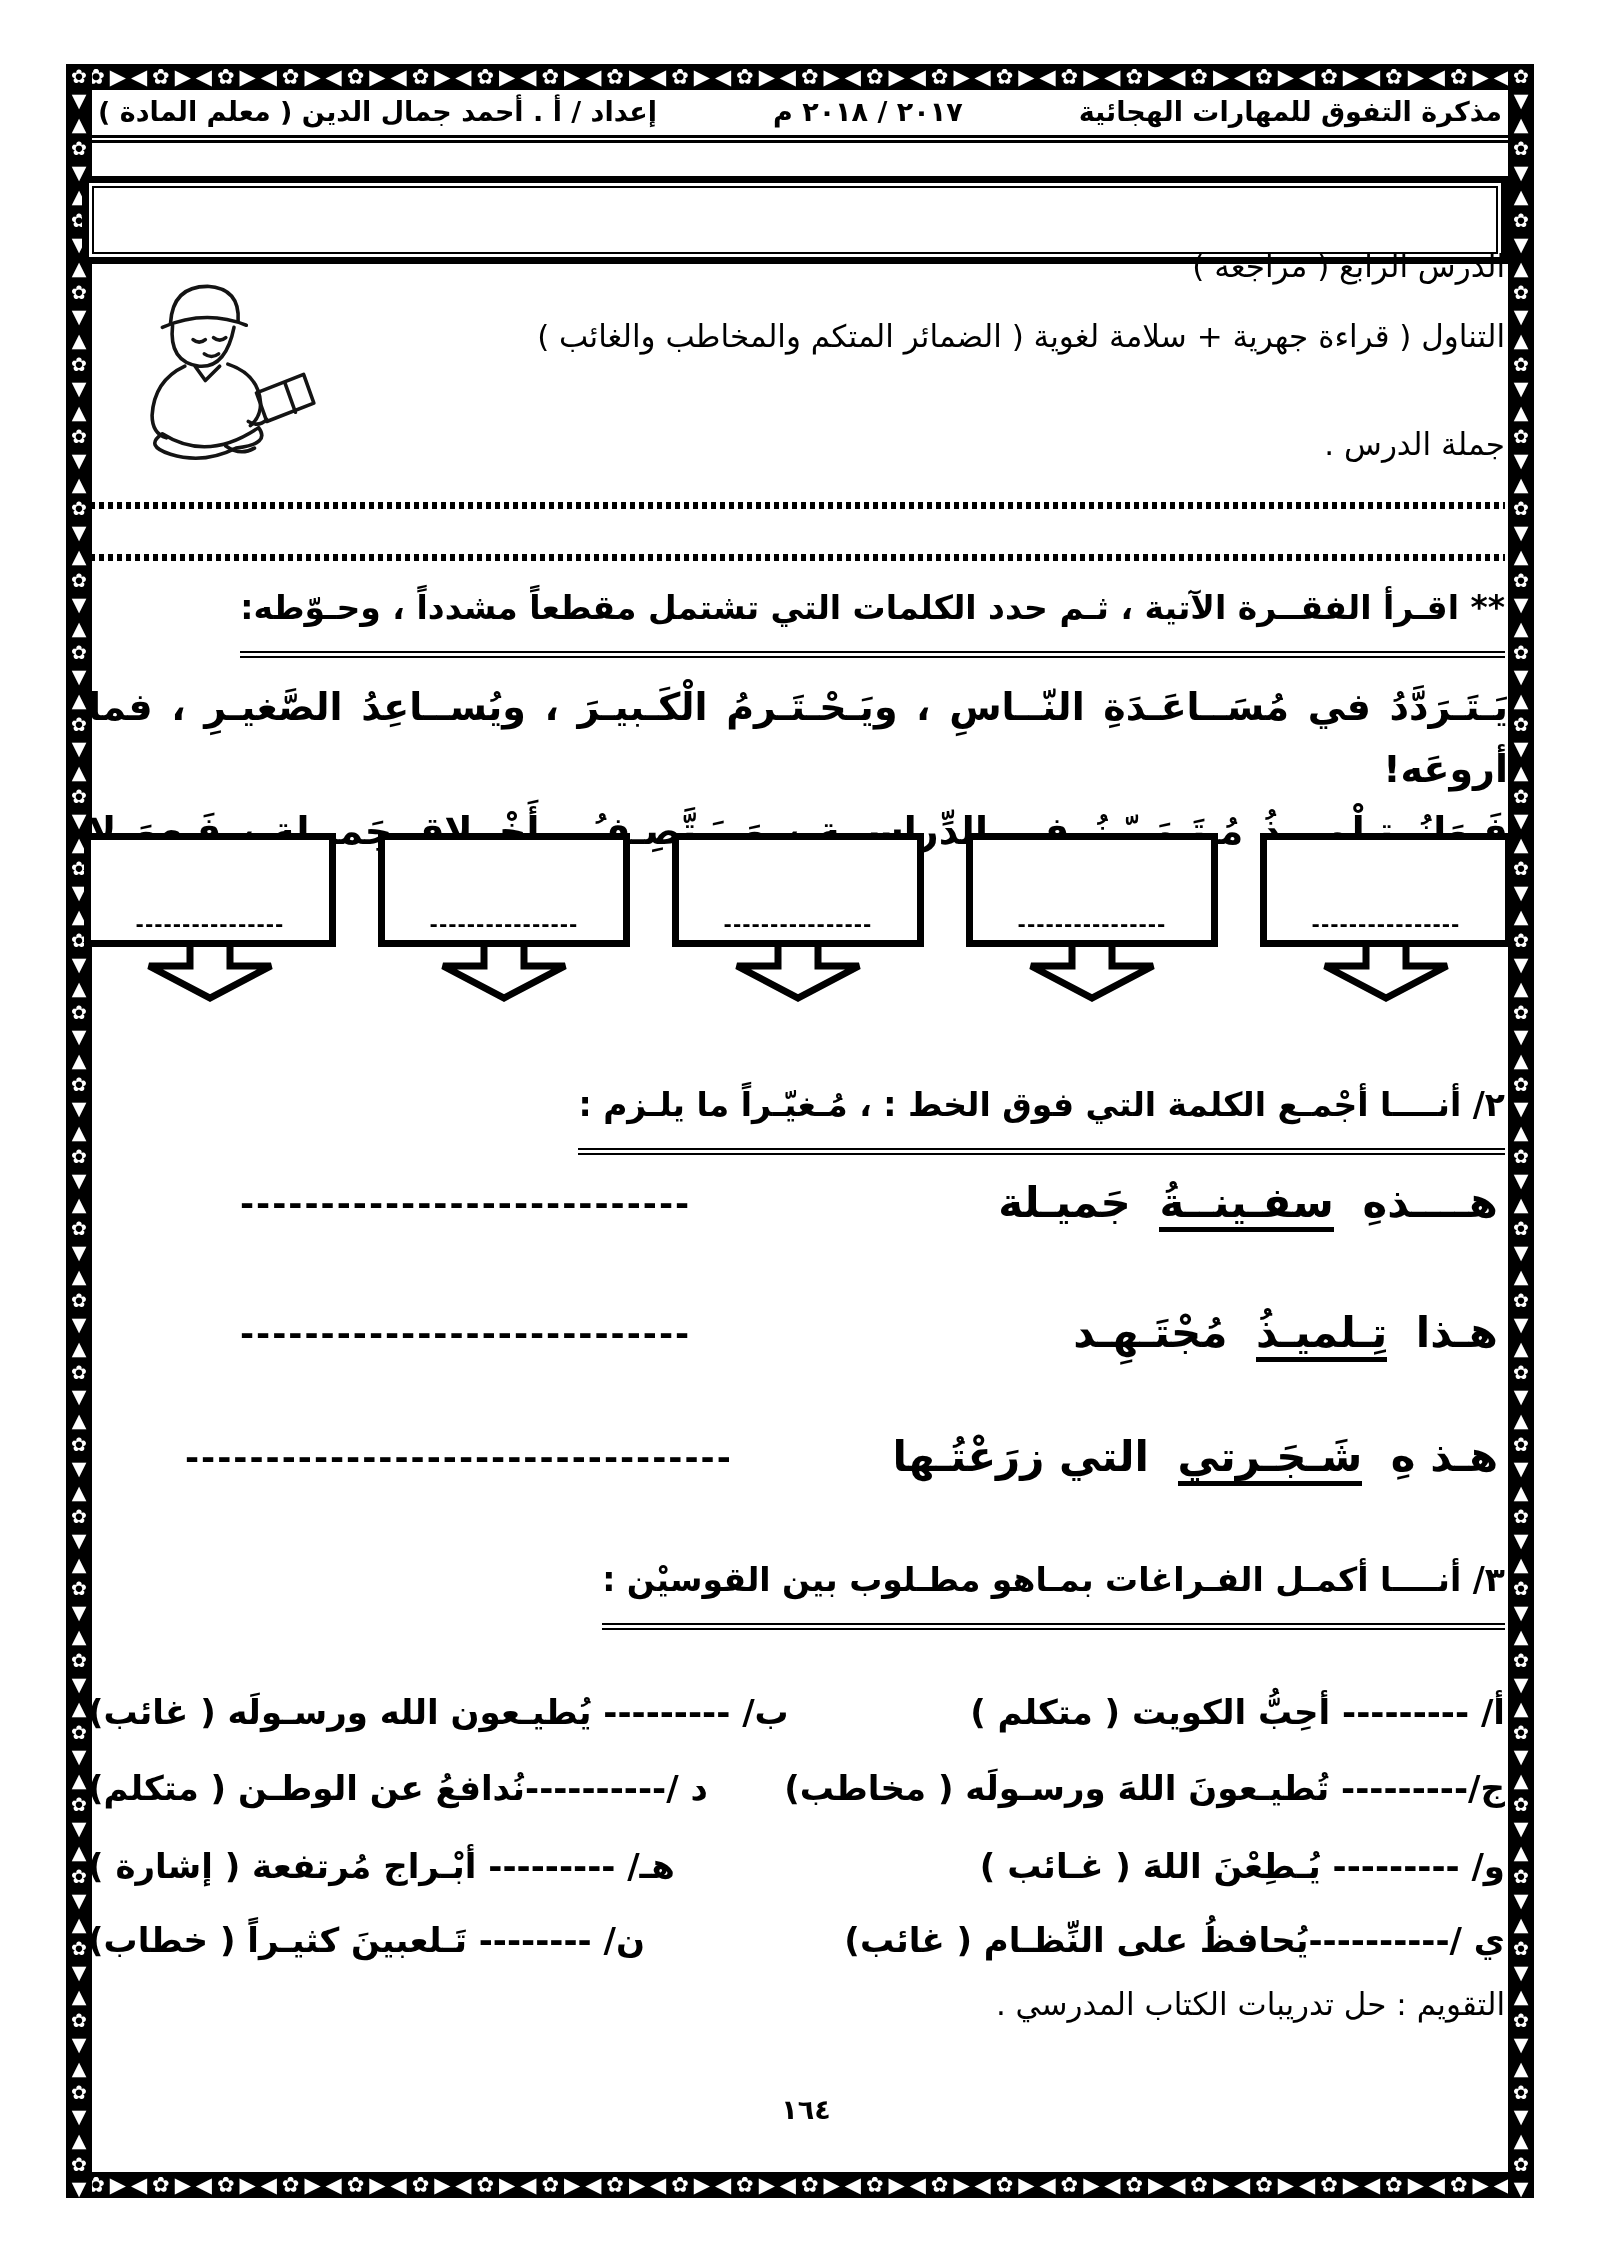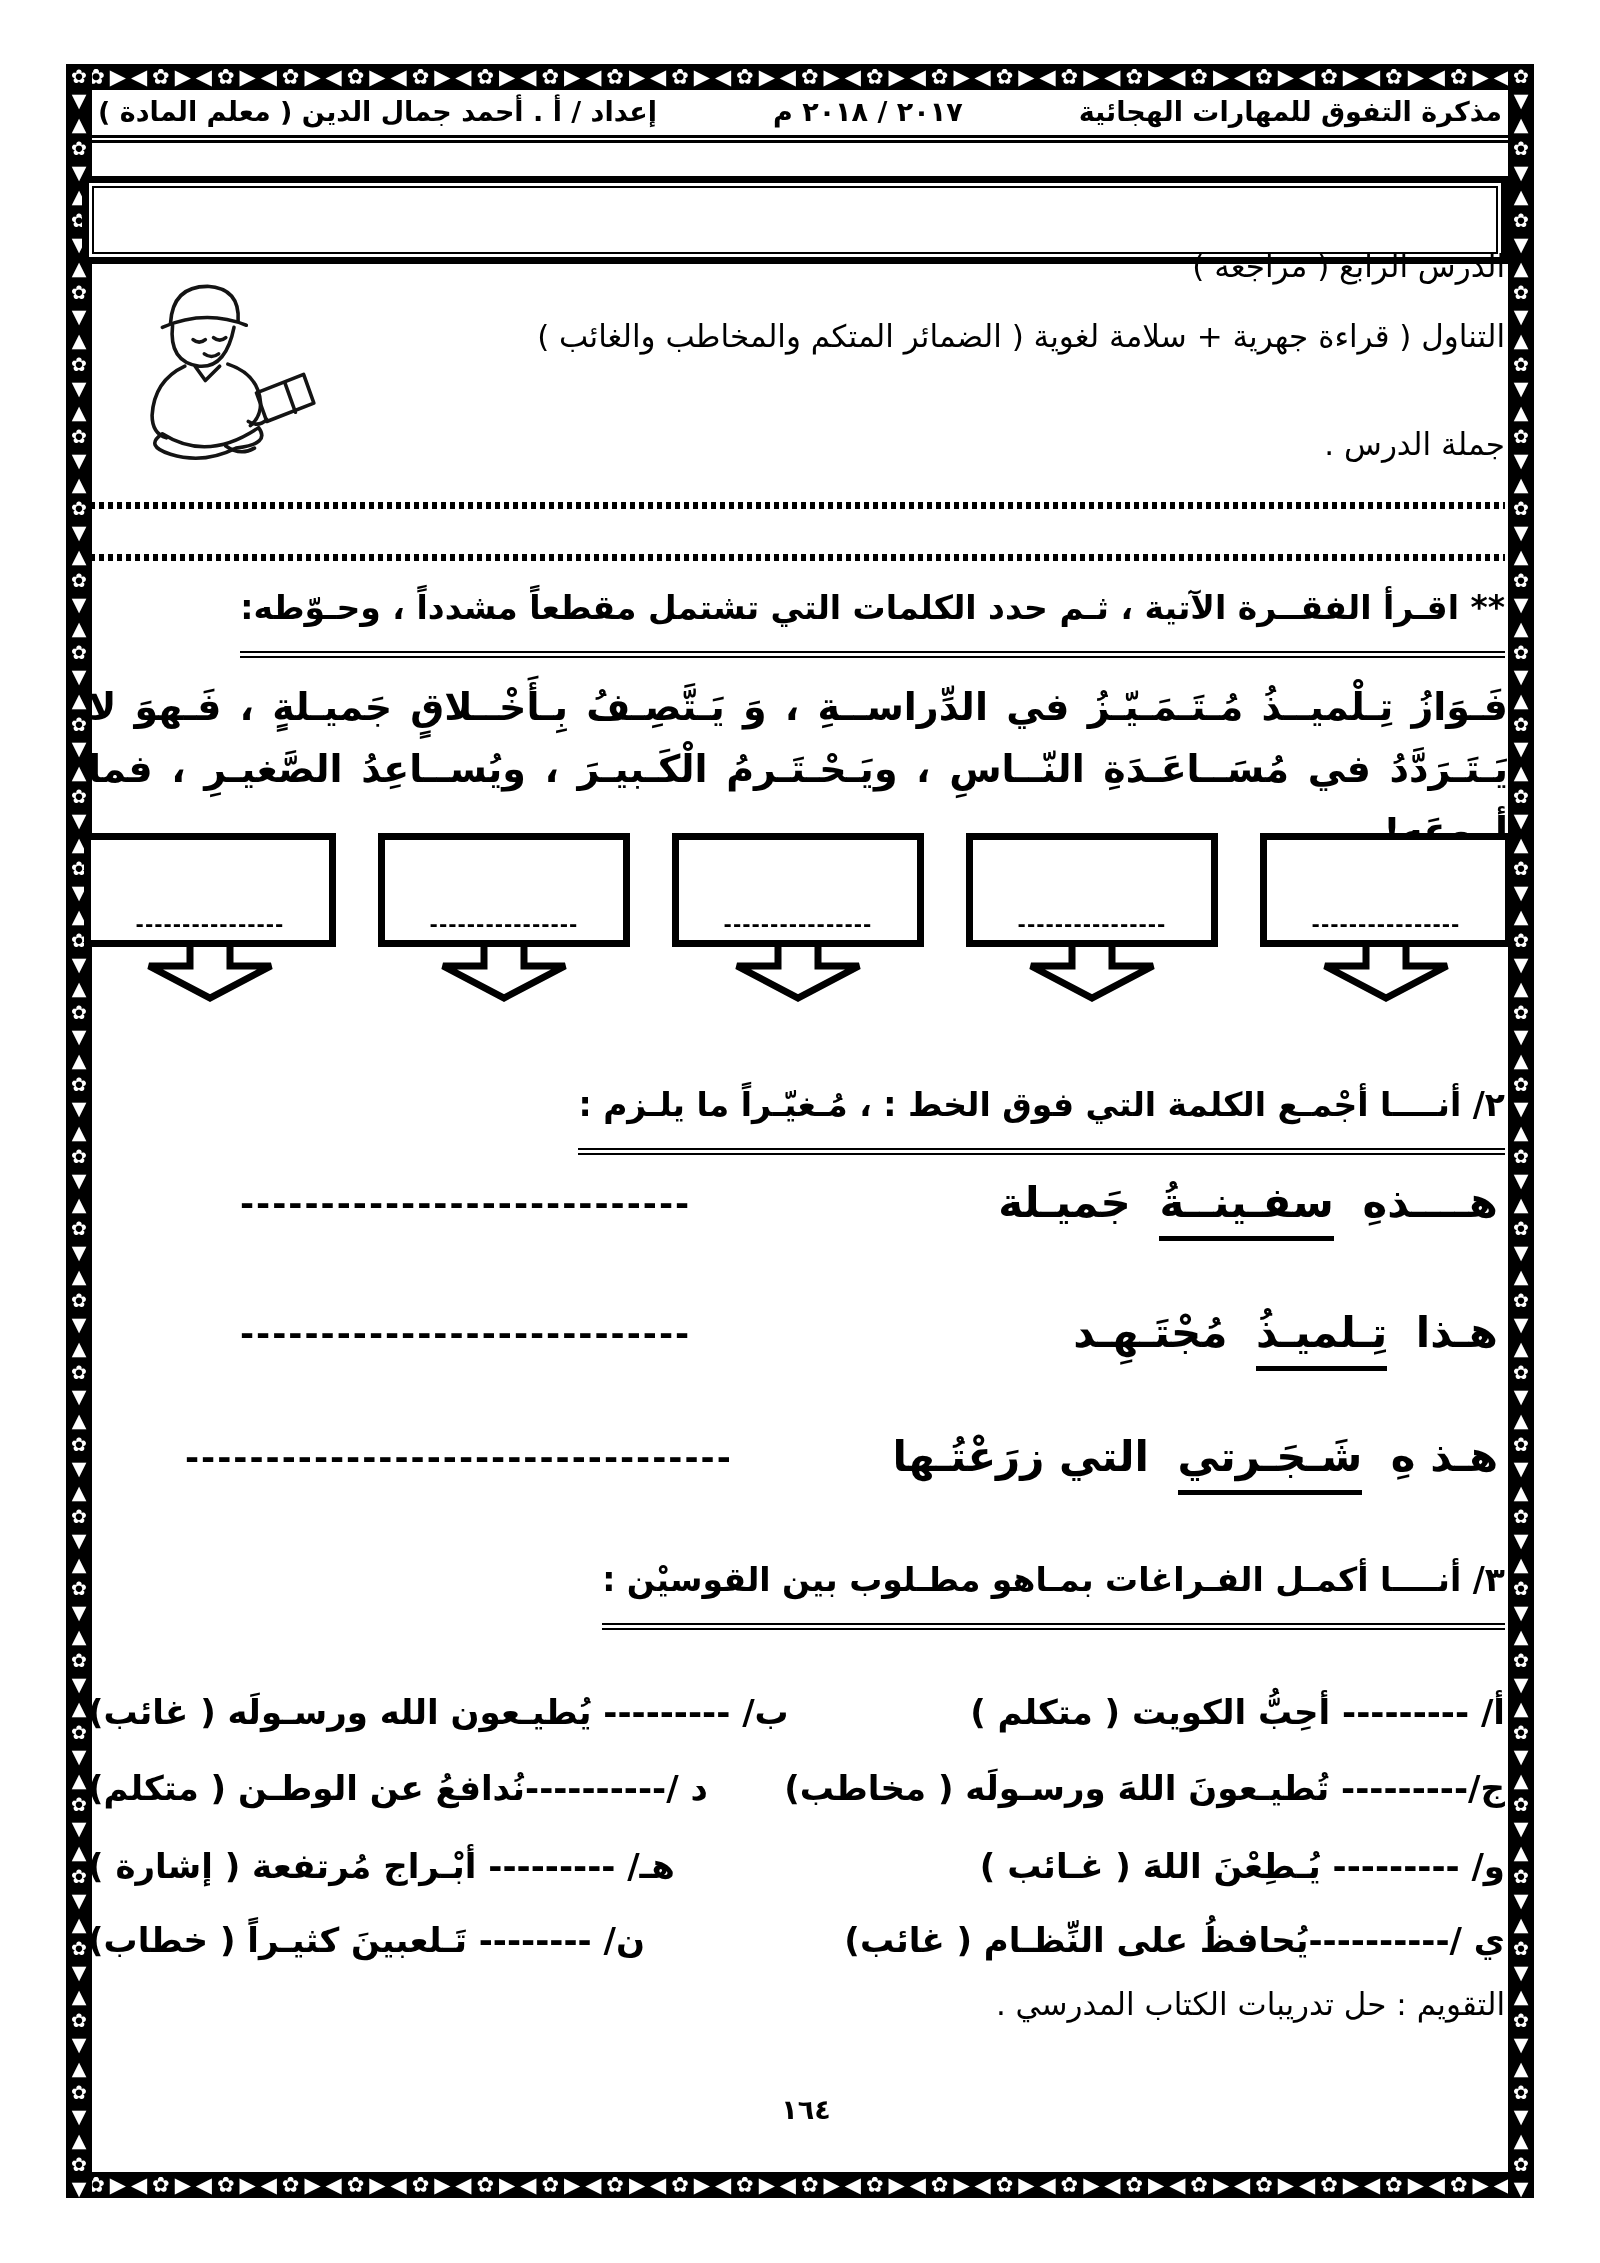--- a/index.html
+++ b/index.html
@@ -46,21 +46,21 @@
   .abox{height:100px;border:7px solid #000;background:#fff;position:relative;}
   .abox-blank{position:absolute;bottom:4px;left:0;right:0;text-align:center;
               font-size:20px;font-weight:bold;letter-spacing:1px;direction:ltr;}
   .arrow-svg{display:block;margin:-7px auto 0;}
 
   
   .q2-row{left:90px;right:95px;display:flex;justify-content:space-between;align-items:center;
           font-size:42px;font-weight:bold;padding-left:150px;}
   .q2-row.wide{padding-left:95px;}
   .q2-sentence span{margin:16px 7px;}
-  .q2-underlined{border-bottom:5px solid #000;padding-bottom:9px;}
+  .q2-underlined{border-bottom:5px solid #000;}
   .blank{font-size:34px;font-weight:bold;letter-spacing:2px;direction:ltr;}
 
   
   .q3-row{left:88px;right:95px;display:flex;justify-content:space-between;align-items:center;
           font-size:34px;font-weight:bold;}
 
   .footer-line{left:90px;right:95px;text-align:right;font-size:31px;}
   .page-number{left:0;right:0;text-align:center;font-size:27px;font-weight:bold;padding-left:12px;}
 </style>
 </head>
@@ -306,22 +306,22 @@
   <path d="M118 170 q14 10 28 2"></path>
 </svg>
 
 <div class="abs dotline" style="top:502px;"></div>
 <div class="abs dotline" style="top:554px;"></div>
 
 <div class="abs heading rtl" style="top:588px;">
   <span>** اقـرأ الفقــرة الآتية ، ثـم  حدد الكلمات التي تشتمل مقطعاً مشدداً ، وحـوّطه:</span>
 </div>
 <div class="abs para rtl" style="top:676px;">
+  <div>يَـتَـرَدَّدُ في مُسَــاعَـدَةِ النّــاسِ ، ويَـحْـتَـرمُ الْكَـبيـرَ ، ويُســاعِدُ الصَّغيـرِ ، فما أروعَه!</div>
   <div>فَـوَازُ تِـلْميــذُ مُـتَـمَـيّـزُ في الدِّراســةِ ، وَ يَـتَّصِـفُ بِـأَخْــلاقٍ جَميـلةٍ ، فَـهوَ لا</div>
-  <div>يَـتَـرَدَّدُ في مُسَــاعَـدَةِ النّــاسِ ، ويَـحْـتَـرمُ الْكَـبيـرَ ، ويُســاعِدُ الصَّغيـرِ ، فما أروعَه!</div>
 </div>
 
 <div class="abs boxes-row">
   <div class="abox-wrap">
     <div class="abox">
       <div class="abox-blank">----------------</div>
     </div>
     <svg class="arrow-svg" width="150" height="62" viewBox="0 0 150 62">
       <polygon points="55,-10 55,26 14,26 75,58 136,26 95,26 95,-10" fill="#fff" stroke="#000" stroke-width="7"></polygon>
     </svg>

